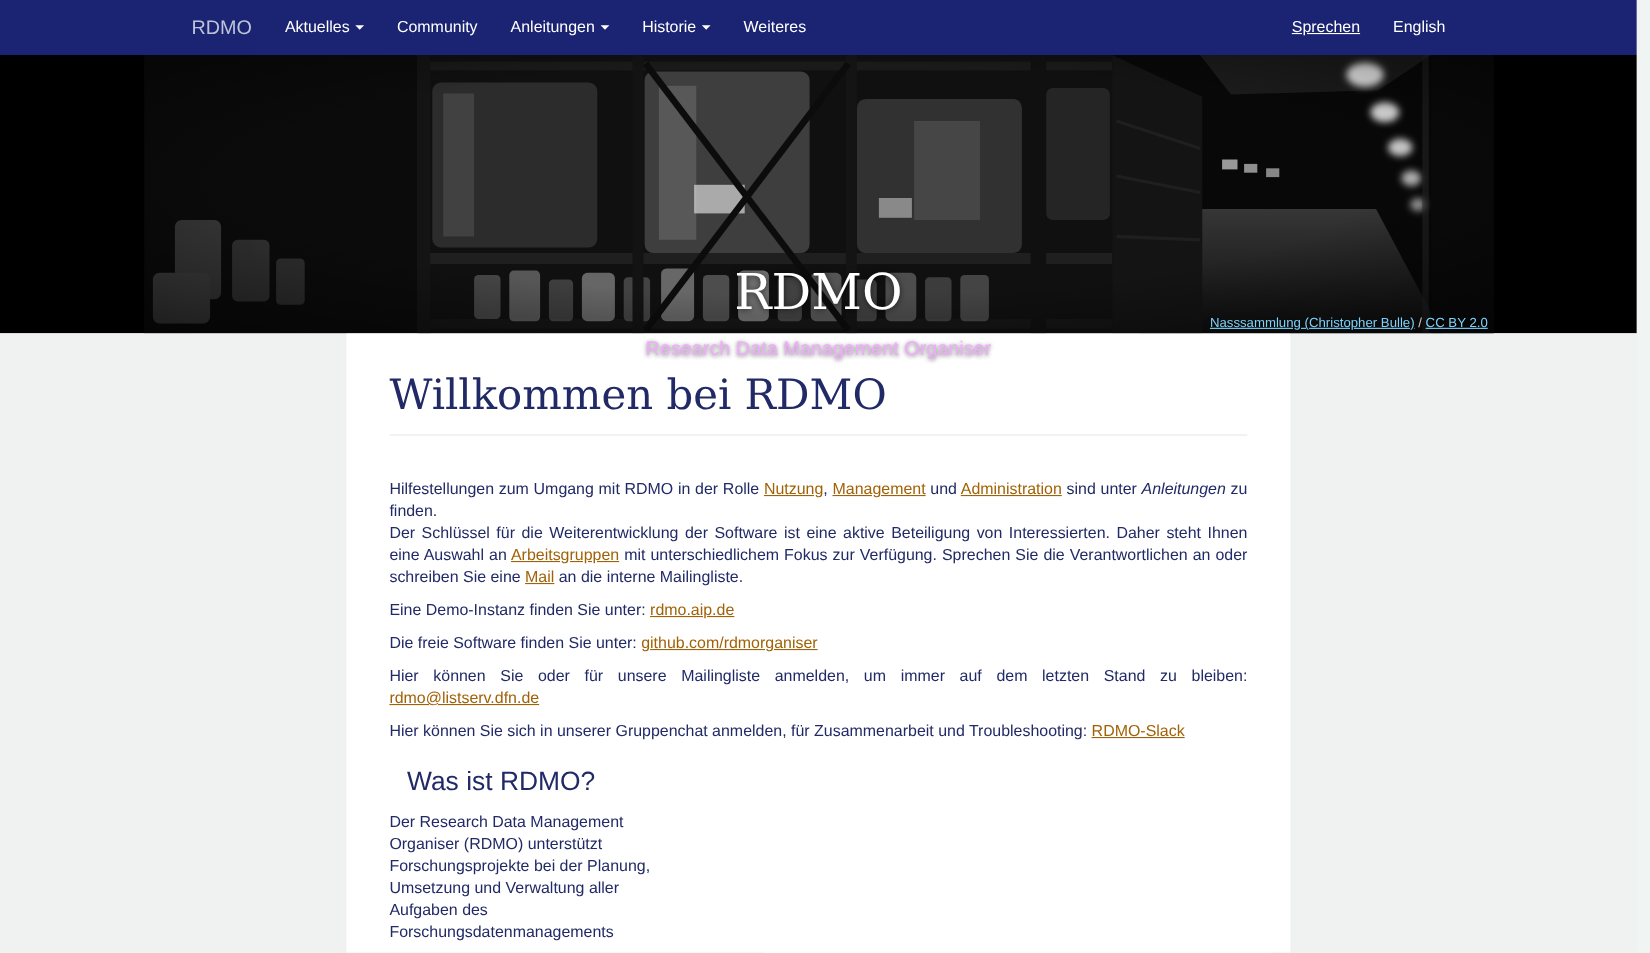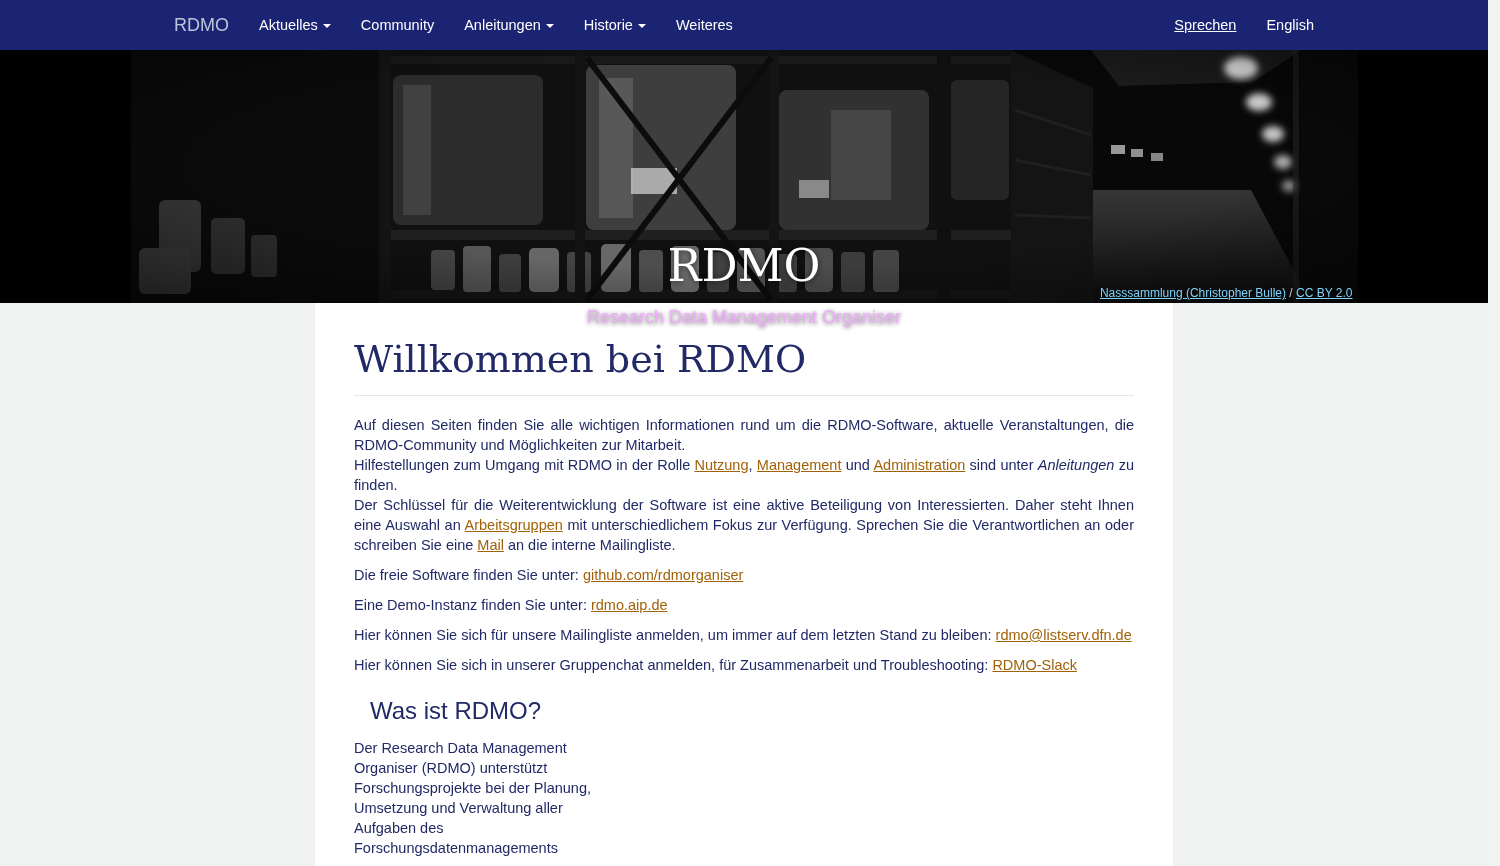--- a/index.html
+++ b/index.html
@@ -207,29 +207,29 @@
       <div class="hero-subtitle">Research Data Management Organiser</div>
       <div class="attribution"><a>Nasssammlung (Christopher Bulle)</a><span> / </span><a>CC BY 2.0</a></div>
     </div>
   </header>
 
   <main class="page">
     <div class="card">
       <h1 class="page-title">Willkommen bei RDMO</h1>
       <hr class="rule">
 
-      <p><span>Auf diesen Seiten finden Sie alle wichtigen Informationen rund um die RDMO-Software, aktuelle Veranstaltungen, die RDMO-Community und Möglichkeiten zur Mitarbeit.</span><br>
+      <p><br>
         <span>Hilfestellungen zum Umgang mit RDMO in der Rolle </span><a>Nutzung</a><span>, </span><a>Management</a><span> und </span><a>Administration</a><span> sind unter </span><em>Anleitungen</em><span> zu finden.</span><br>
         <span>Der Schlüssel für die Weiterentwicklung der Software ist eine aktive Beteiligung von Interessierten. Daher steht Ihnen eine Auswahl an </span><a>Arbeitsgruppen</a><span> mit unterschiedlichem Fokus zur Verfügung. Sprechen Sie die Verantwortlichen an oder schreiben Sie eine </span><a>Mail</a><span> an die interne Mailingliste.</span></p>
 
+      <p><span>Eine Demo-Instanz finden Sie unter: </span><a>rdmo.aip.de</a></p>
+
       <p><span>Die freie Software finden Sie unter: </span><a>github.com/rdmorganiser</a></p>
 
-      <p><span>Eine Demo-Instanz finden Sie unter: </span><a>rdmo.aip.de</a></p>
-
-      <p><span>Hier können Sie sich für unsere Mailingliste anmelden, um immer auf dem letzten Stand zu bleiben: </span><a>rdmo@listserv.dfn.de</a></p>
+      <p><span>Hier können Sie oder für unsere Mailingliste anmelden, um immer auf dem letzten Stand zu bleiben: </span><a>rdmo@listserv.dfn.de</a></p>
 
 
       <p><span>Hier können Sie sich in unserer Gruppenchat anmelden, für Zusammenarbeit und Troubleshooting: </span><a>RDMO-Slack</a></p>
 
       <h2 class="section-title">Was ist RDMO?</h2>
 
       <p class="what-text">Der Research Data Management Organiser (RDMO) unterstützt Forschungsprojekte bei der Planung, Umsetzung und Verwaltung aller Aufgaben des Forschungsdatenmanagements</p>
     </div>
   </main>
 

